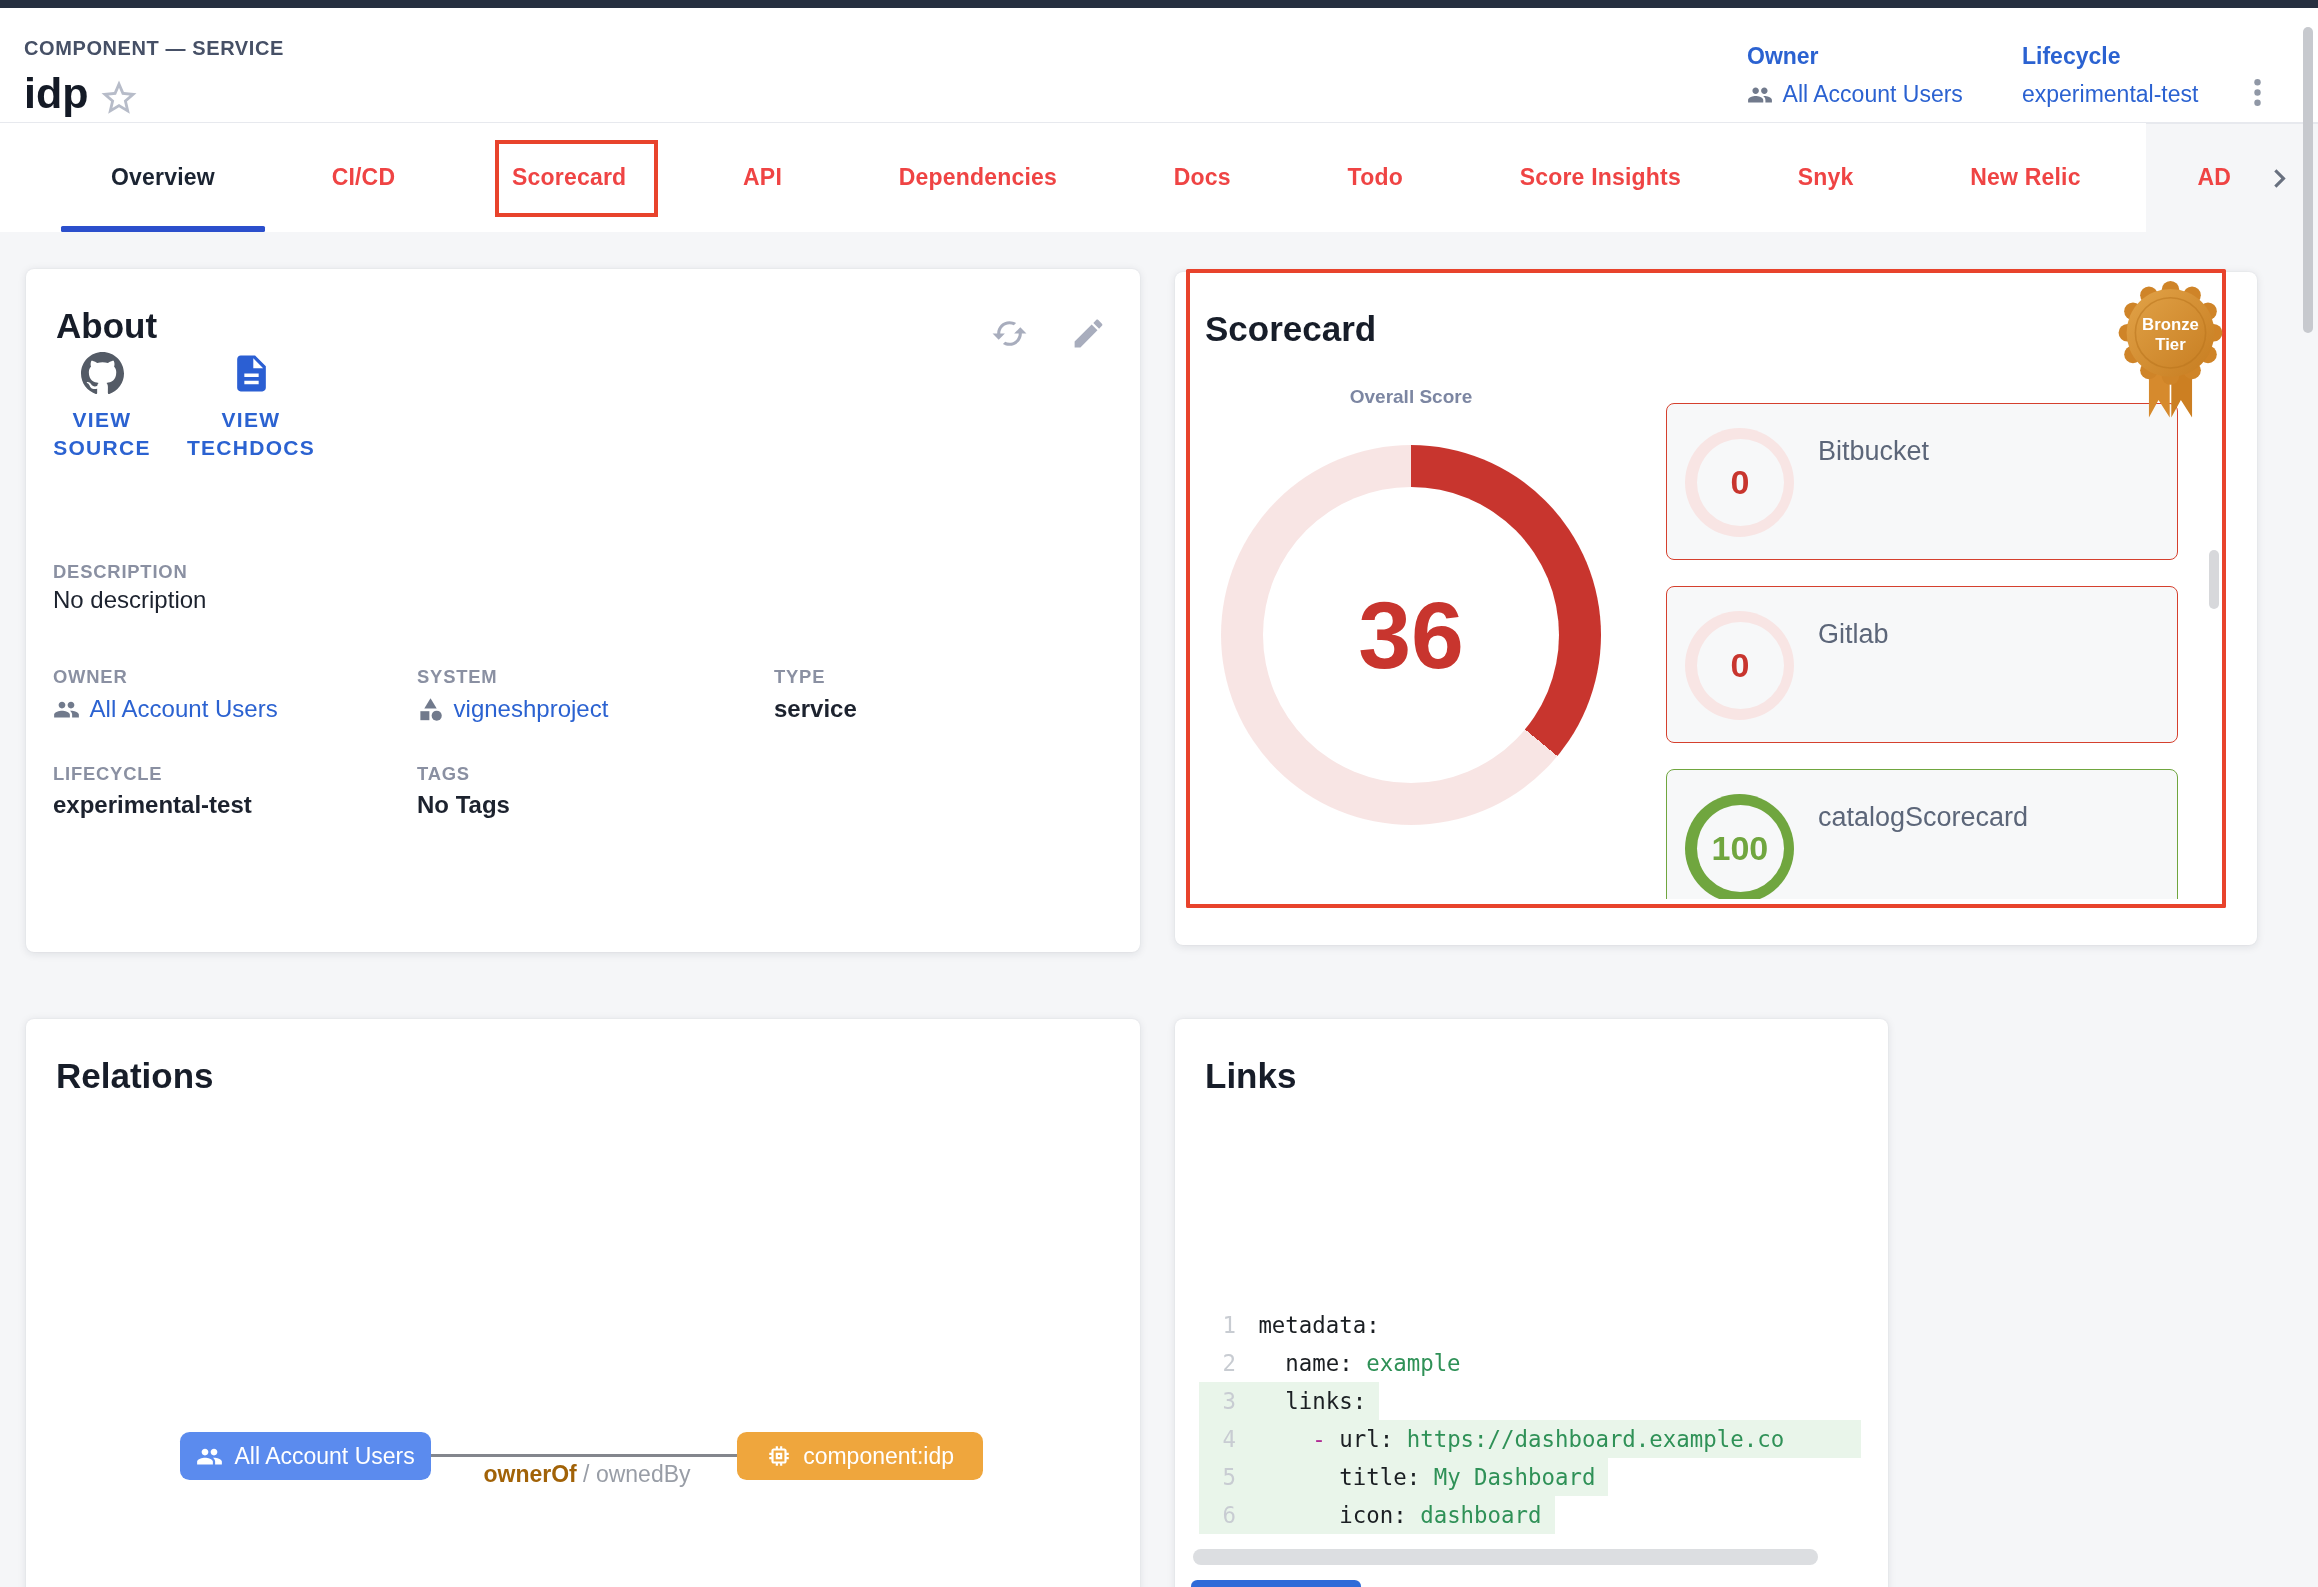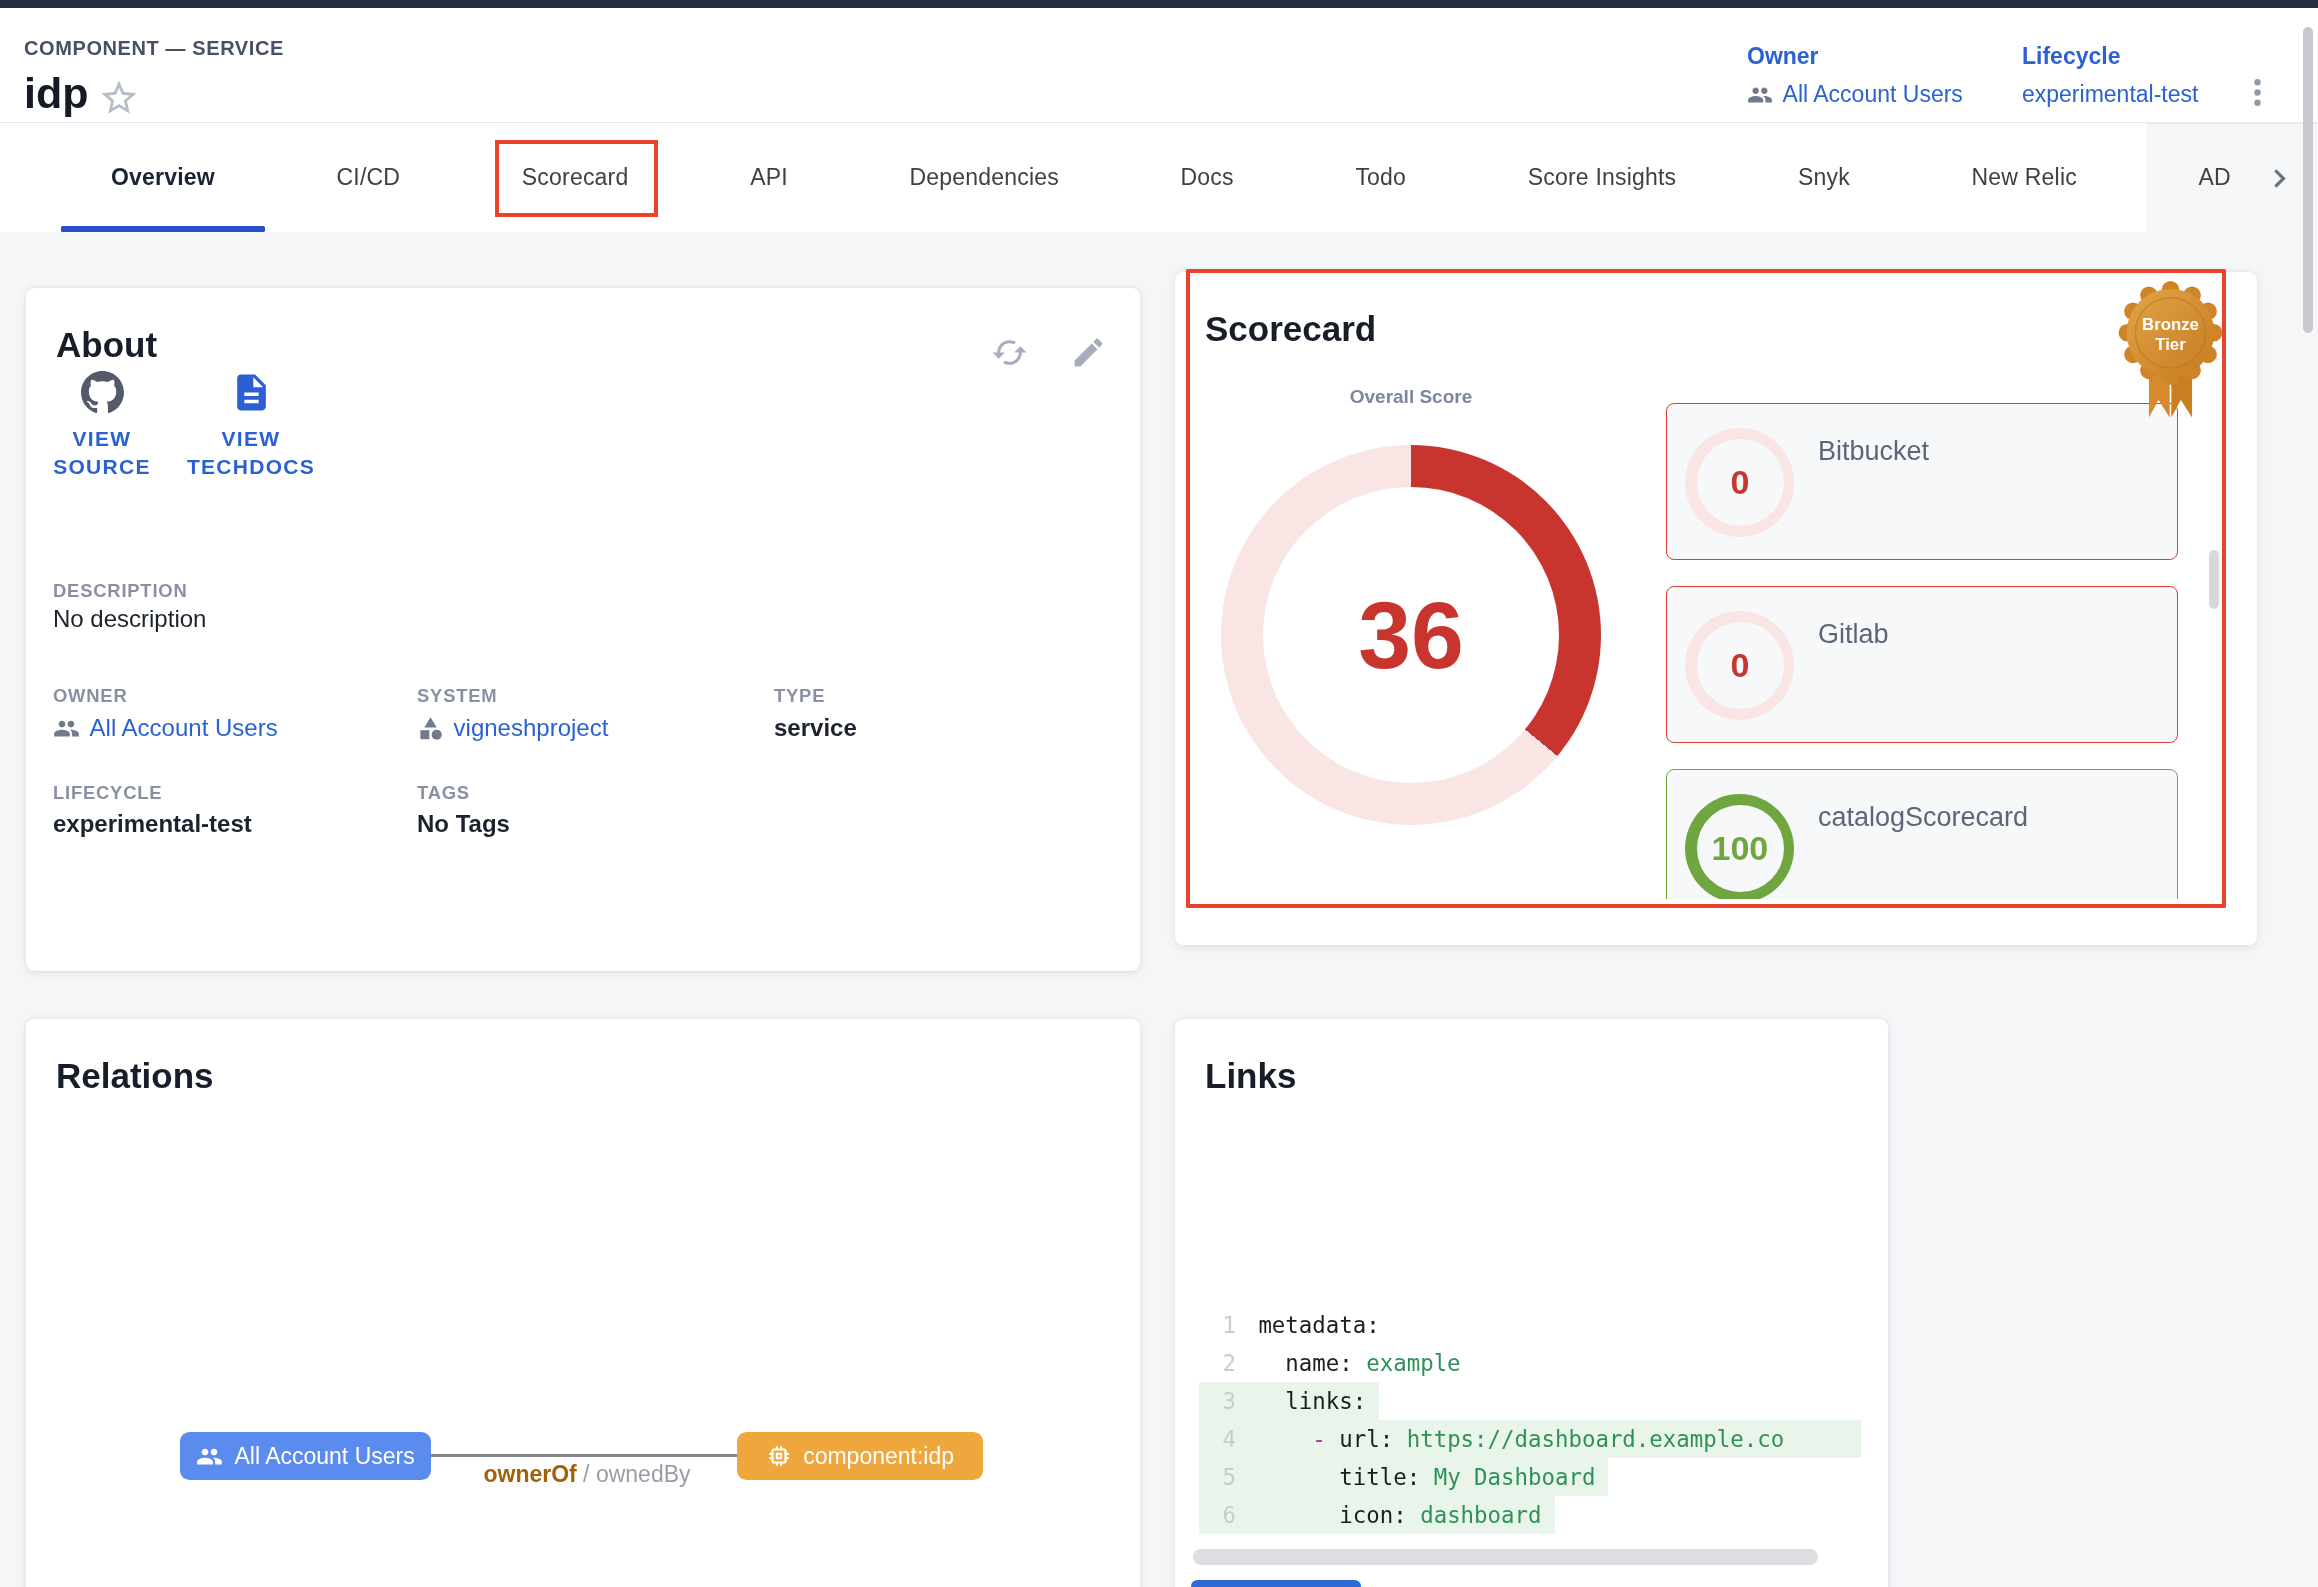--- a/index.html
+++ b/index.html
@@ -13,30 +13,30 @@
   .page-title { position:absolute; left:24px; top:61px; font-size:43px; font-weight:700; color:#141a26; }
   .star { position:absolute; left:98px; top:69px; width:42px; height:42px; color:#b7bcc9; }
   .hdr-block { position:absolute; top:35px; }
   .hdr-label { font-size:23px; font-weight:700; margin-bottom:11.2px; }
   .hdr-value { font-size:23px; display:flex; align-items:center; gap:9.6px; }
   #kebab { position:absolute; left:2240px; top:62px; width:35px; height:45px; }
   
   #tabsbar { position:absolute; left:0; top:123px; width:2146px; height:109px; background:#fff; }
   #tabs { position:absolute; left:90px; top:0; width:2162px; height:109px;
           display:flex; justify-content:space-between; align-items:center; }
-  .tab { font-size:23px; font-weight:400; color:#404040; padding:0 21px; white-space:nowrap;
+  .tab { font-size:23px; font-weight:700; color:#ef4444; padding:0 21px; white-space:nowrap;
          letter-spacing:0.2px; cursor:pointer; }
   .tab.active { color:#1b2432; font-weight:700; }
   #tab-underline { position:absolute; top:103px; height:5.6px; border-radius:1.6px; }
   #tab-chevron { position:absolute; left:2261px; top:37px; width:37px; height:37px; color:#68707f; }
   #tab-annotation { position:absolute; top:140px; height:77px; border:4px solid #e8432c; z-index:25; pointer-events:none; }
   
   .card { position:absolute; background:#fff; border-radius:8px;
           box-shadow:0 1.6px 8px rgba(22,28,45,.10), 0 0 1.6px rgba(22,28,45,.08); }
-  #about-card   { left:26px;   top:288px;  width:1114px; height:683px; }
+  #about-card   { left:26px;   top:269px;  width:1114px; height:683px; }
   #score-card   { left:1175px; top:272px;  width:1082px; height:673px; overflow:hidden; }
   #rel-card     { left:26px;   top:1019px; width:1114px; height:609px; }
   #links-card   { left:1175px; top:1019px; width:713px;  height:609px; overflow:hidden; }
   .card-title { position:absolute; left:30px; top:37px; font-size:35px; font-weight:700; color:#171d29; }
   
   .about-action { position:absolute; top:83px; width:152px; text-align:center; cursor:pointer; }
   .about-action .aicon { display:block; margin:0 auto 13px auto; }
   .about-action .alabel { font-size:21px; font-weight:700; letter-spacing:1.3px; line-height:28px; }
   .icon-btn { position:absolute; top:46px; width:37px; height:37px; color:#a8adbd; cursor:pointer; }
   .caps-label { position:absolute; font-size:18.4px; font-weight:700; letter-spacing:0.8px; color:#8a90a2; }

